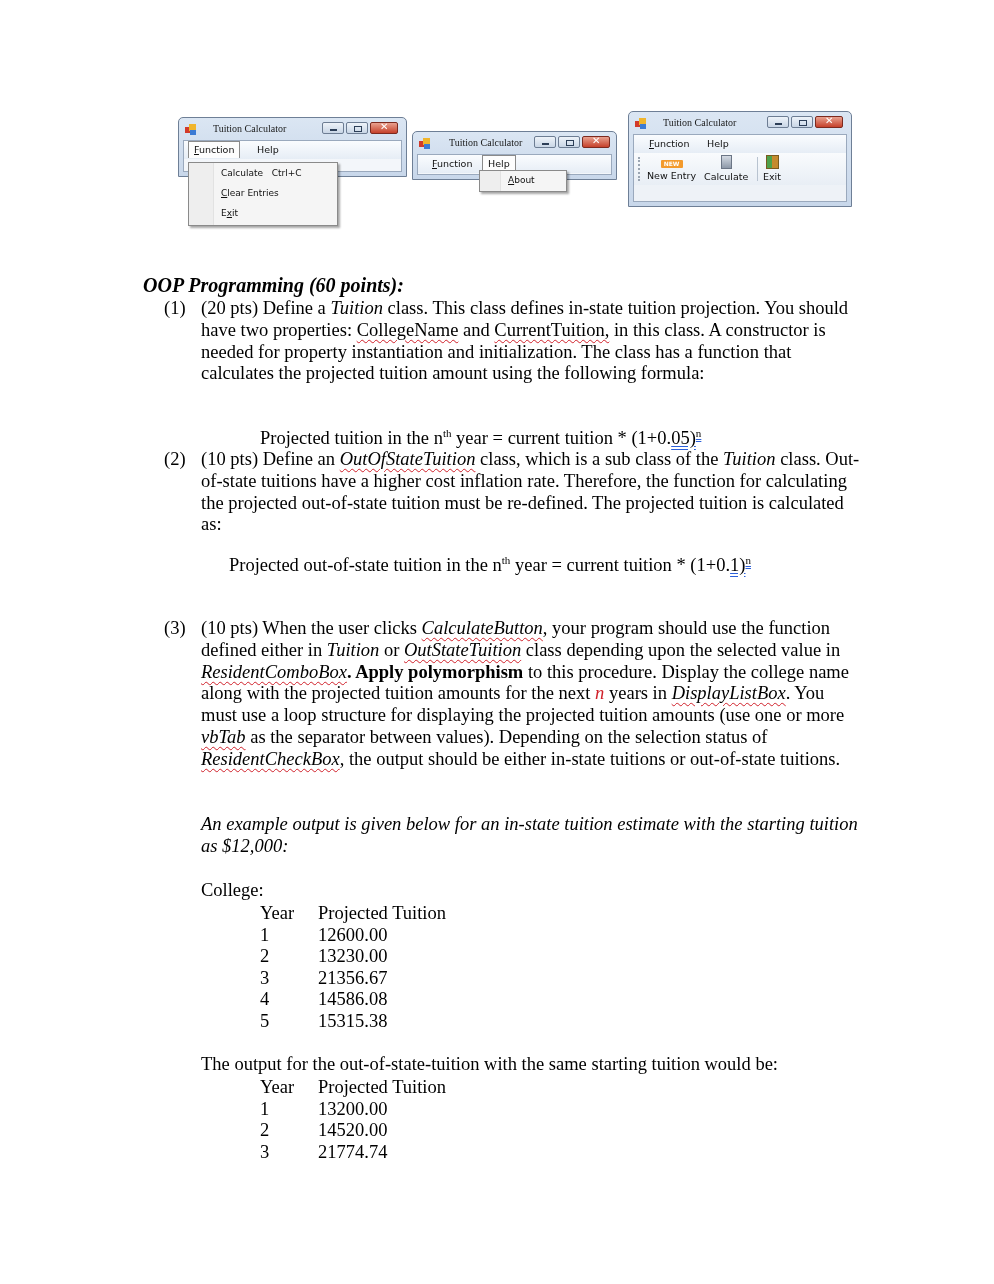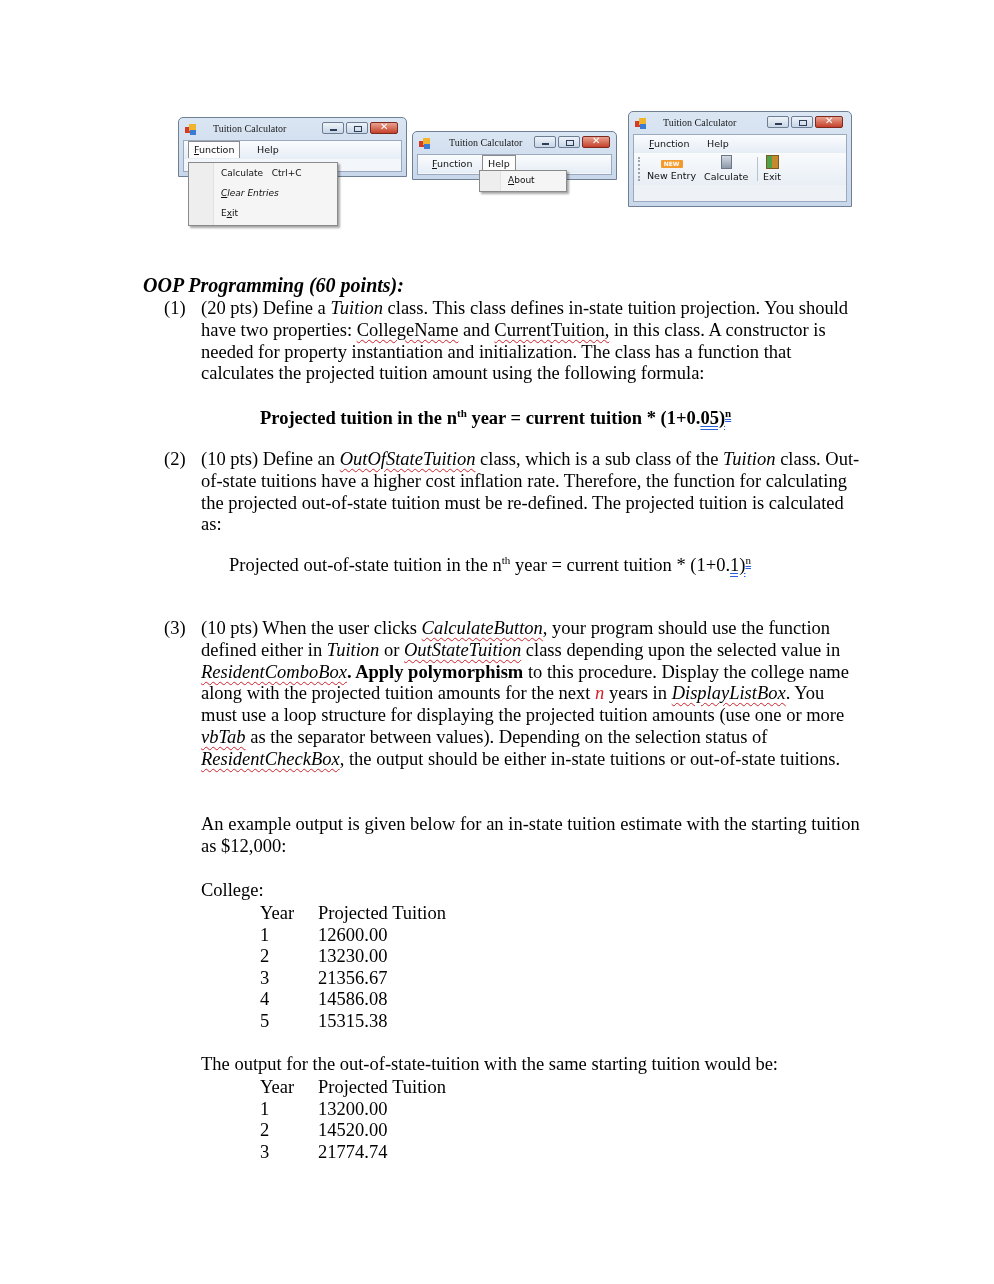--- a/index.html
+++ b/index.html
@@ -71,21 +71,21 @@
   <div class="client">
     <div class="menubar">
       <span class="mi open" style="left:4px;"><span class="u">F</span>unction</span>
       <span class="mi" style="left:73px;">Help</span>
     </div>
   </div>
 </div>
 <div class="dropdown" style="left:188px; top:162px; width:150px; height:64px;">
   <div class="gutter"></div>
   <span class="item" style="top:5px;"><span>Calculate</span>&nbsp;&nbsp;&nbsp;<span>Ctrl+C</span></span>
-  <span class="item" style="top:25px;font-style:italic;"><span class="u">C</span>lear Entries</span>
+  <span class="item" style="top:25px;"><span class="u">C</span>lear Entries</span>
   <span class="item" style="top:45px;">E<span class="u">x</span>it</span>
 </div>
 
 <div class="win" style="left:412px; top:131px; width:205px; height:49px;">
   <div class="titlebar">
     <div class="app-icon">
         <div class="a"></div>
         <div class="b"></div>
         <div class="c"></div>
       </div>
@@ -145,38 +145,38 @@
     </div>
   </div>
 </div>
 
 <div class="doc heading">OOP Programming (60 points):</div>
 
 <div class="doc num" style="top:298px;">(1)</div>
 <div class="doc para" style="top:298px;">
   <span>(20 pts) Define a </span><i>Tuition</i><span> class. This class defines in-state tuition projection. You should have two properties: </span><span class="squig">CollegeName</span><span> and </span><span class="squig">CurrentTuition,</span><span> in this class. A constructor is needed for property instantiation and initialization. The class has a function that calculates the projected tuition amount using the following formula:</span>
 </div>
-<div class="doc" style="left:260px; top:408px;font-weight:bold;">
+<div class="doc" style="left:260px; top:428px;">
   <span>Projected tuition in the n</span><sup>th</sup><span> year = current tuition * (1+0.</span><span class="blueul">05)</span><sup class="blueul">n</sup>
 </div>
 
 <div class="doc num" style="top:449px;">(2)</div>
 <div class="doc para" style="left:201px; top:449px;">
   <span>(10 pts) Define an </span><i class="squig">OutOfStateTuition</i><span> class, which is a sub class of the </span><i>Tuition</i><span> class. Out-of-state tuitions have a higher cost inflation rate. Therefore, the function for calculating the projected out-of-state tuition must be re-defined. The projected tuition is calculated as:</span>
 </div>
 <div class="doc" style="left:229px; top:555px;">
   <span>Projected out-of-state tuition in the n</span><sup>th</sup><span> year = current tuition * (1+0.</span><span class="blueul">1)</span><sup class="blueul">n</sup>
 </div>
 
 <div class="doc num" style="top:618px;">(3)</div>
 <div class="doc para" style="top:618px; width:650px;">
   <span>(10 pts) When the user clicks </span><i class="squig">CalculateButton</i><span>, your program should use the function defined either in </span><i>Tuition</i><span> or </span><i class="squig">OutStateTuition</i><span> class depending upon the selected value in </span><i class="squig">ResidentComboBox</i><b>. Apply </b><b>polymorphism</b><span> to this procedure. Display the college name along with the projected tuition amounts for the next </span><span class="red-n">n</span><span> years in </span><i class="squig">DisplayListBox</i><span>. You must use a loop structure for displaying the projected tuition amounts (use one or more </span><i class="squig">vbTab</i><span> as the separator between values). Depending on the selection status of </span><i class="squig">ResidentCheckBox</i><span>, the output should be either in-state tuitions or out-of-state tuitions.</span>
 </div>
 
-<div class="doc para" style="top:814px; width:660px;">An example output is given below for an in-state tuition estimate with the starting tuition as $12,000:</div>
+<div class="doc para" style="top:814px; width:660px;font-style:italic;">An example output is given below for an in-state tuition estimate with the starting tuition as $12,000:</div>
 <div class="doc" style="left:201px; top:880px;">College:</div>
 
 <div class="tbl" style="left:260px; top:902px;">
   <div class="row">
       <span class="c1">Year</span>
       <span>Projected Tuition</span>
     </div>
   <div class="row">
       <span class="c1">1</span>
       <span>12600.00</span>

